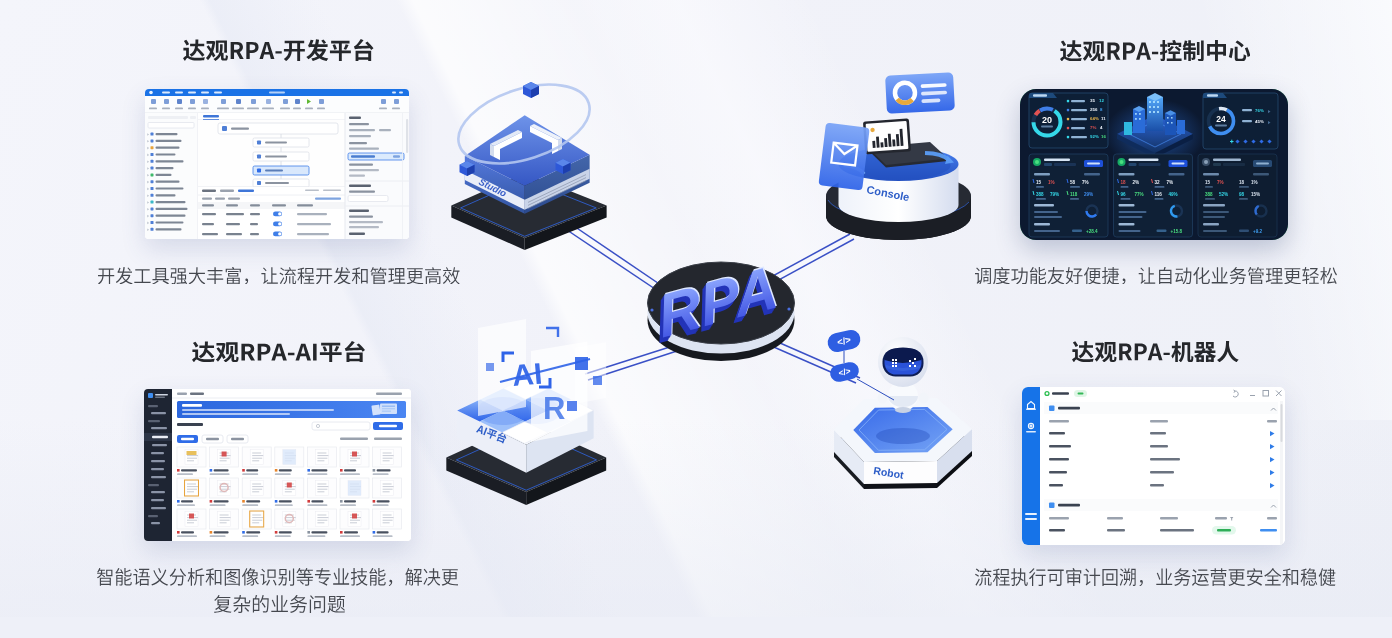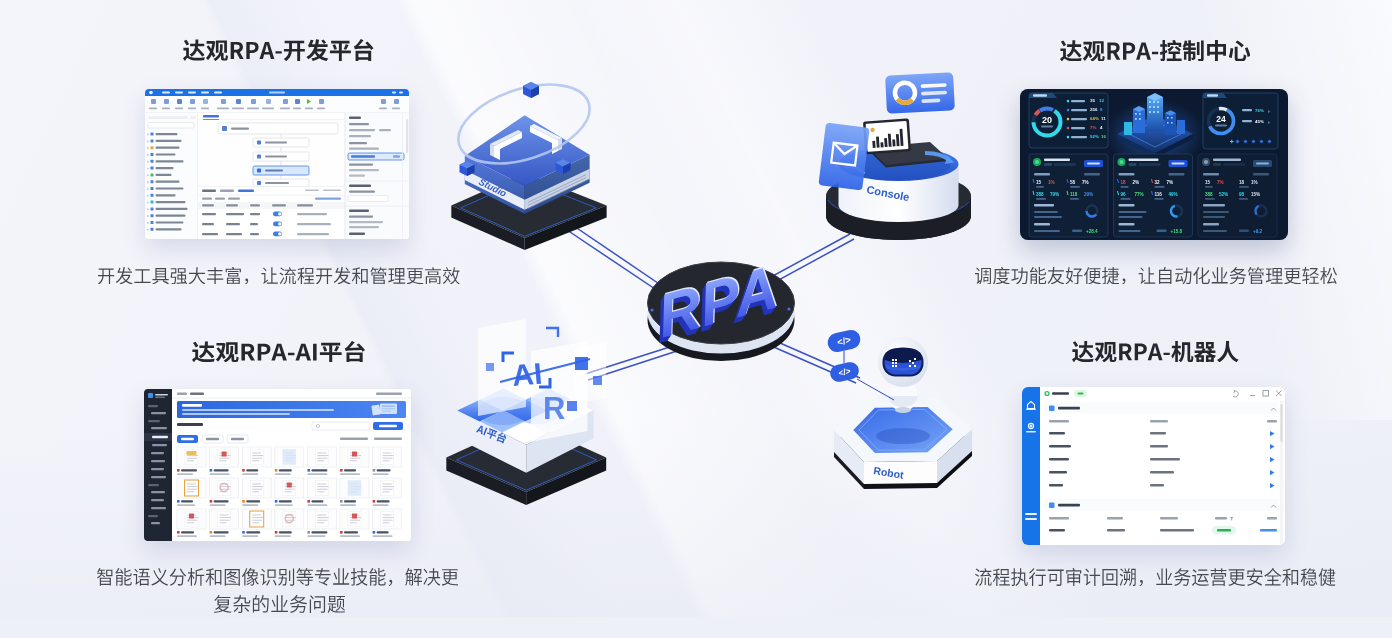--- a/index.html
+++ b/index.html
@@ -220,21 +220,21 @@
 <rect x="204" y="120.5" width="20" height="2.5" rx="1" fill="#5a6270"></rect>
 <rect x="204" y="126.5" width="24" height="2.2" rx="1" fill="#8b93a0"></rect>
 <rect x="204" y="132" width="34" height="2.2" rx="1" fill="#b4bac5"></rect>
       <rect x="204" y="137" width="30" height="2.2" rx="1" fill="#b4bac5"></rect>
 <rect x="204" y="143.5" width="16" height="2.5" rx="1" fill="#5a6270"></rect>
 <rect x="261" y="30" width="2.2" height="34" rx="1.1" fill="#dfe2e8"></rect>
 <line x1="257.5" y1="24" x2="257.5" y2="150" stroke="#eef0f4" stroke-width=".8"></line>
 </svg>
 </div>
 
-<div class="abs" id="mock2" style="left:1020px;top:89px;width:268px;height:151px;border-radius:8px;box-shadow:0 10px 24px rgba(40,60,110,.25);overflow:hidden;background:#86efac">
+<div class="abs" id="mock2" style="left:1020px;top:89px;width:268px;height:151px;border-radius:16px;box-shadow:0 10px 24px rgba(40,60,110,.25);overflow:hidden;background:#86efac">
 <svg width="268" height="151" viewBox="0 0 268 151">
 <defs>
 <linearGradient id="m2bld" x1="0" y1="0" x2="0" y2="1">
           <stop offset="0" stop-color="#52a6f8"></stop>
           <stop offset="1" stop-color="#1a4fa8"></stop>
         </linearGradient>
 <linearGradient id="m2plat" x1="0" y1="0" x2="0" y2="1">
           <stop offset="0" stop-color="#2f6be6"></stop>
           <stop offset="1" stop-color="#123060"></stop>
         </linearGradient>

